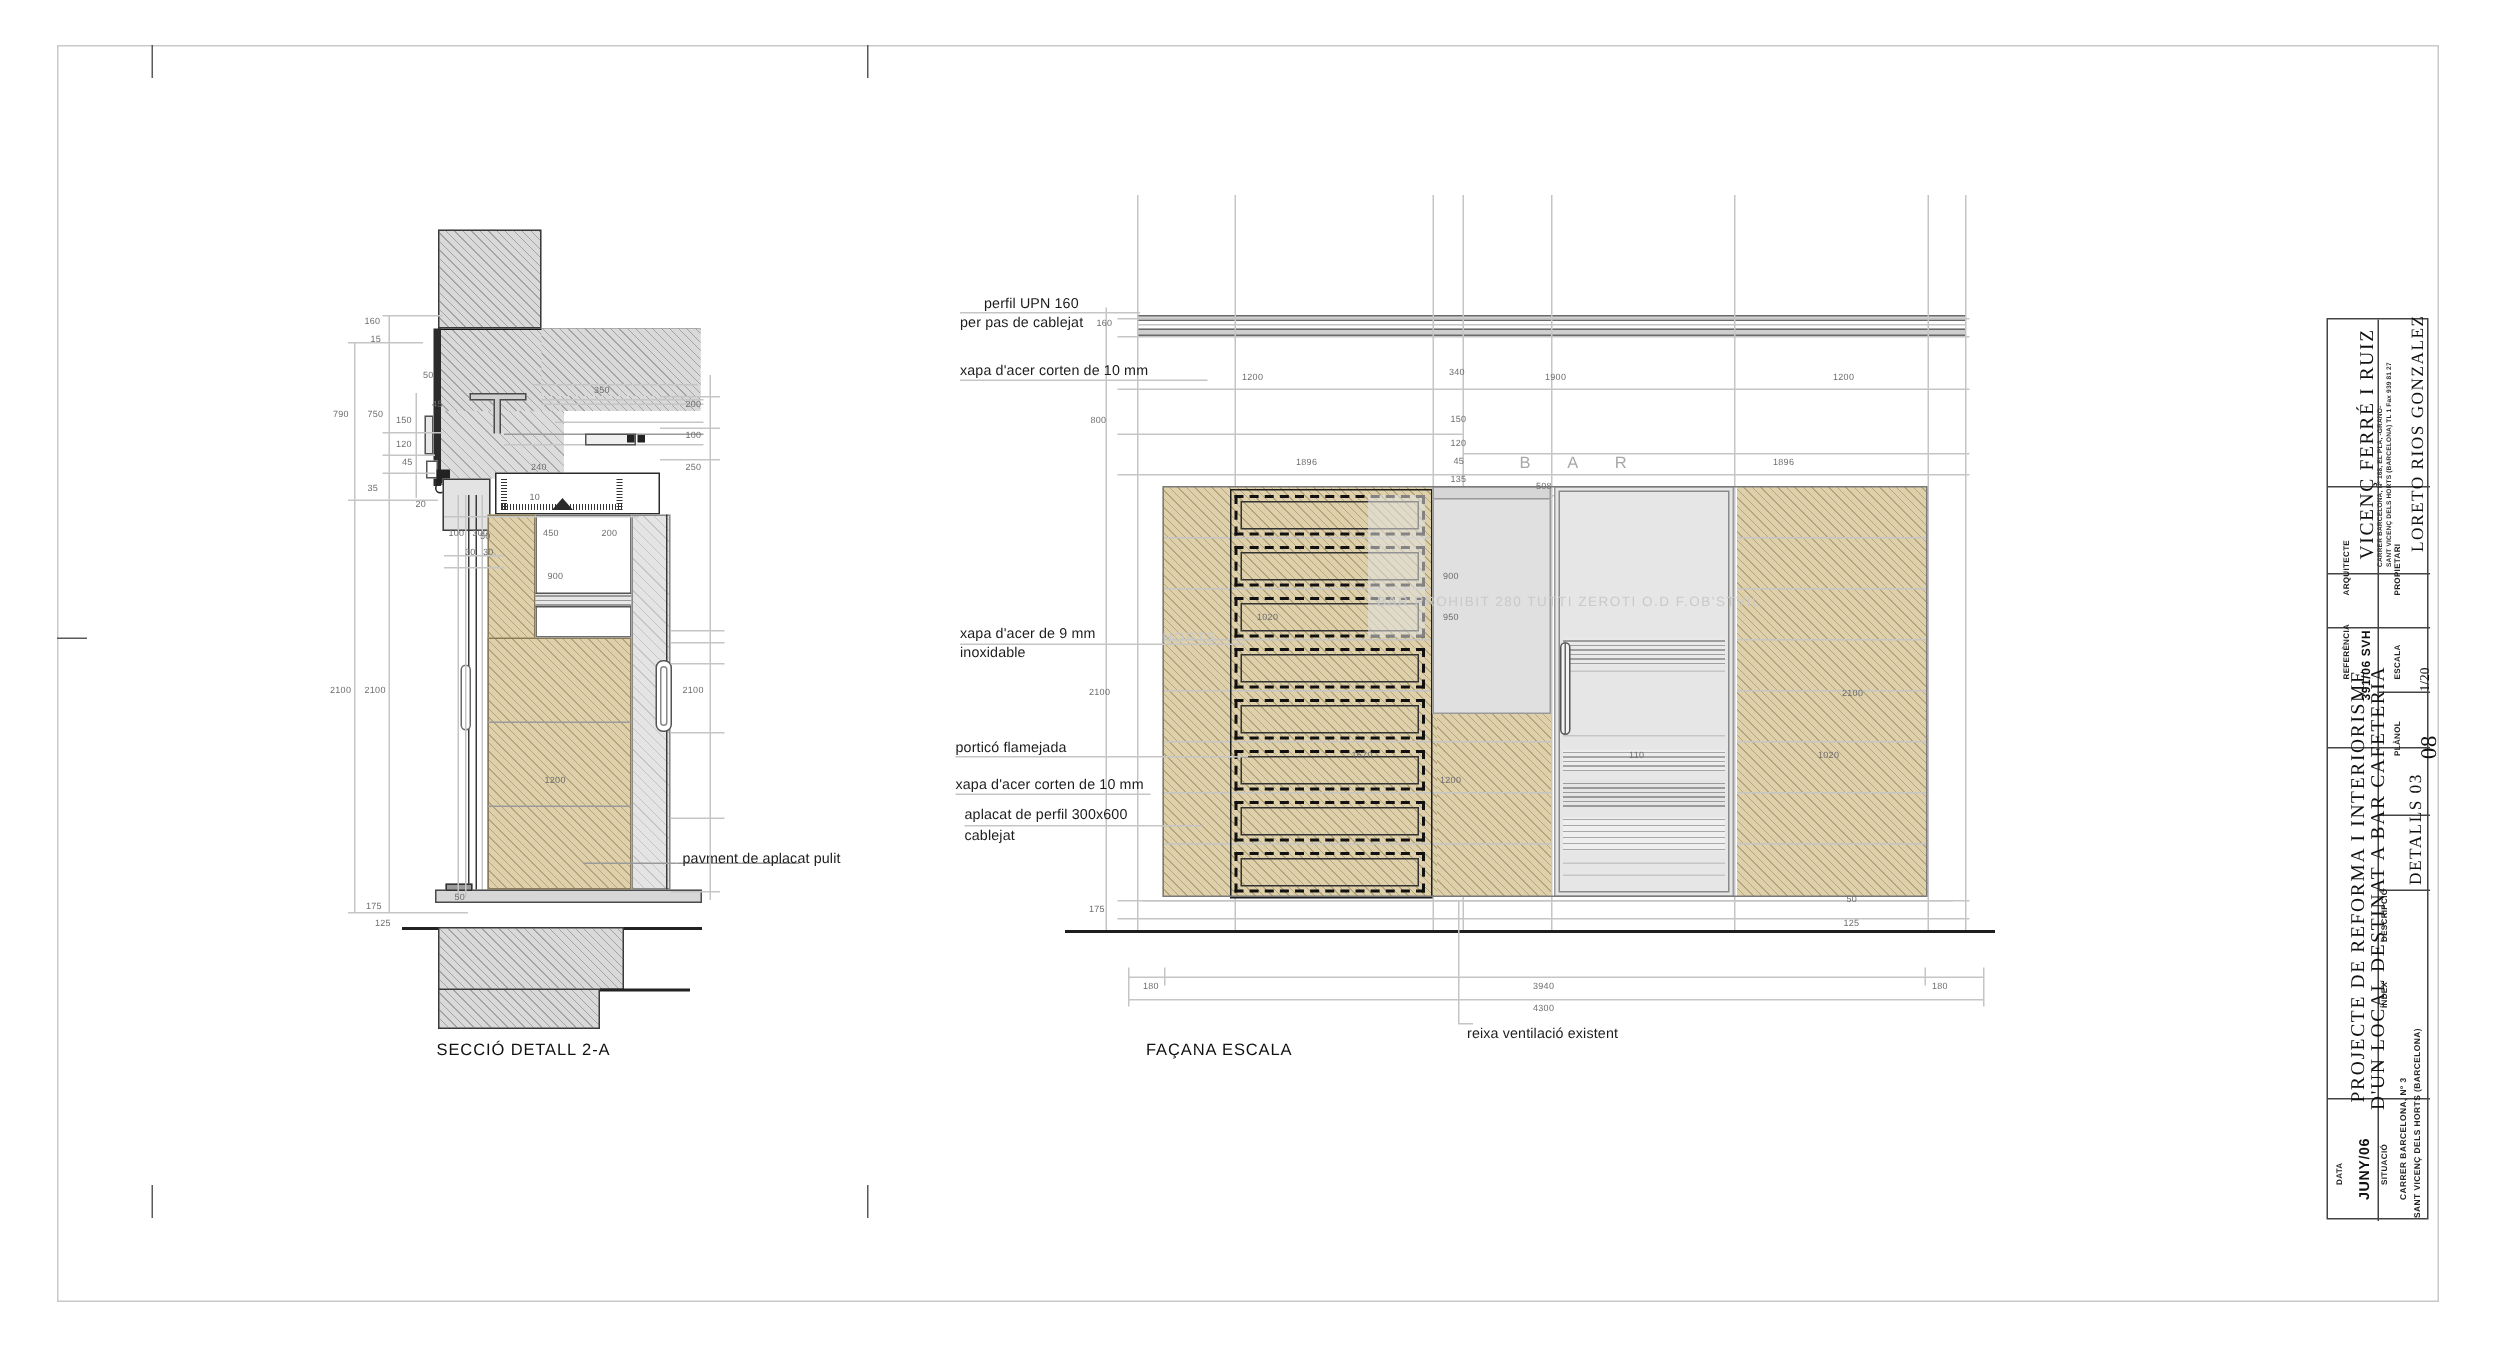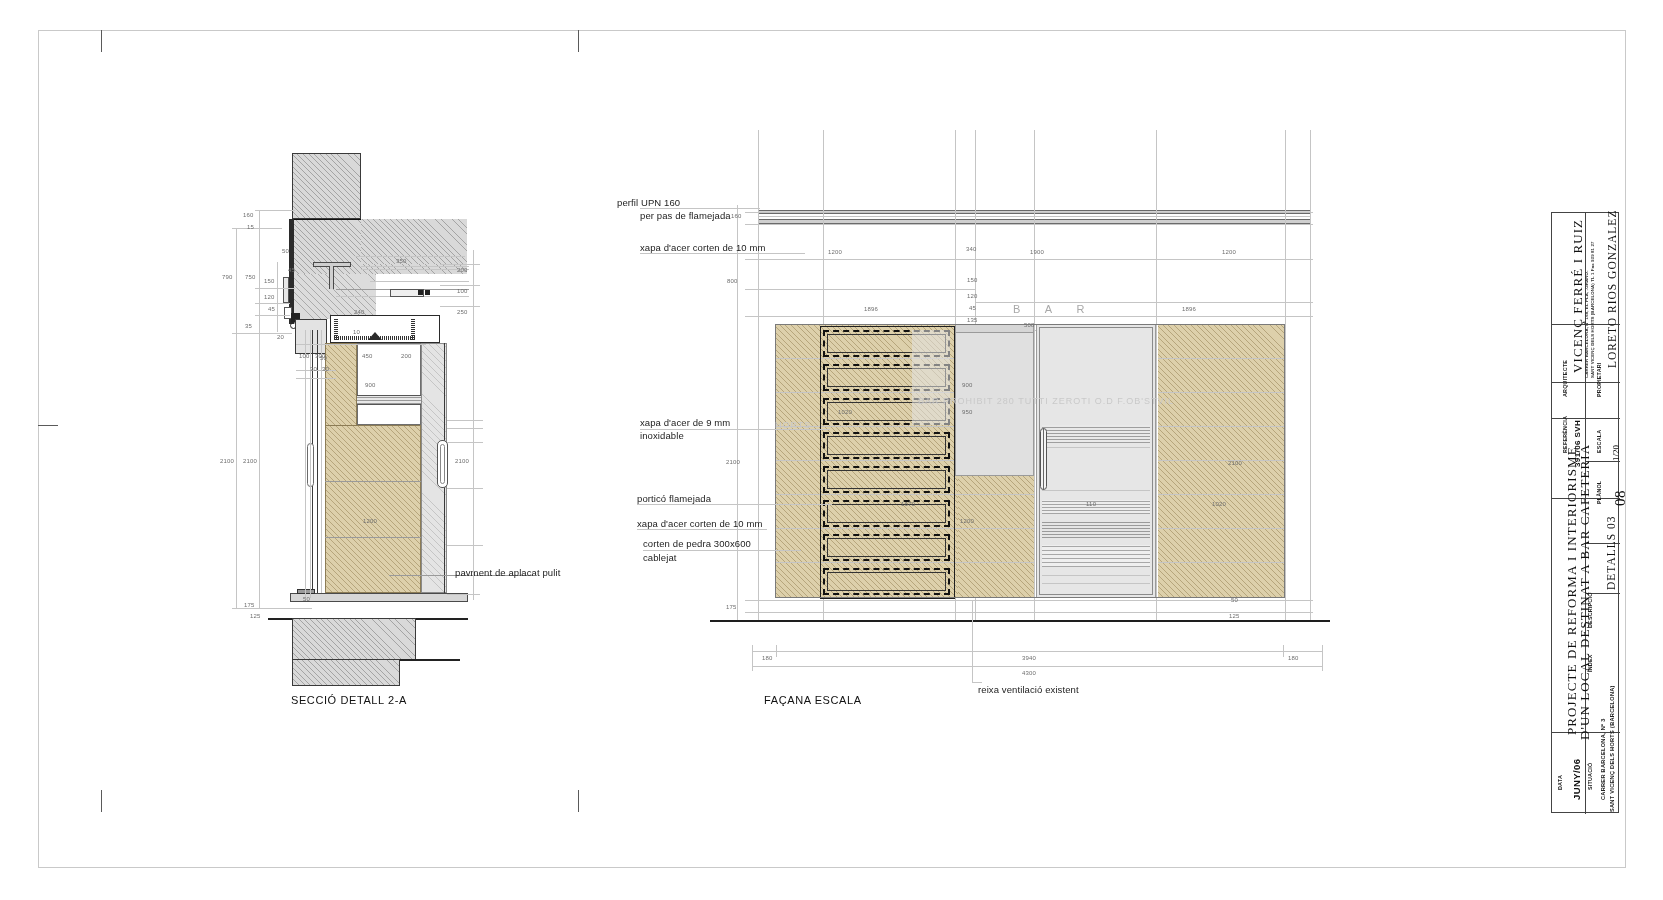--- a/index.html
+++ b/index.html
@@ -305,28 +305,28 @@
     <div class="hl-l" style="left:640px;top:208px;width:120px;"></div>
     <div class="hl-l" style="left:640px;top:253px;width:165px;"></div>
     <div class="hl-l" style="left:640px;top:429px;width:190px;"></div>
     <div class="hl-l" style="left:637px;top:504px;width:195px;"></div>
     <div class="hl-l" style="left:637px;top:529px;width:130px;"></div>
     <div class="hl-l" style="left:643px;top:550px;width:158px;"></div>
     <div class="vl-l" style="left:972px;top:600px;height:82px;"></div>
     <div class="hl-l" style="left:972px;top:682px;width:10px;"></div>
 
     <div>
-      <div class="txt lbl" style="left:617px;top:197px;">perfil UPN 160</div>
-      <div class="txt lbl" style="left:640px;top:210px;">per pas de flamejada</div>
+      <div class="txt lbl" style="left:656px;top:197px;">perfil UPN 160</div>
+      <div class="txt lbl" style="left:640px;top:210px;">per pas de cablejat</div>
       <div class="txt lbl" style="left:640px;top:242px;">xapa d'acer corten de  10 mm</div>
       <div class="txt lbl" style="left:640px;top:417px;">xapa d'acer de  9 mm</div>
       <div class="txt lbl" style="left:640px;top:430px;">inoxidable</div>
       <div class="txt lbl" style="left:637px;top:493px;">porticó flamejada</div>
       <div class="txt lbl" style="left:637px;top:518px;">xapa d'acer corten de  10 mm</div>
-      <div class="txt lbl" style="left:643px;top:538px;">corten de  pedra  300x600</div>
+      <div class="txt lbl" style="left:643px;top:538px;">aplacat de  perfil  300x600</div>
       <div class="txt lbl" style="left:643px;top:552px;">cablejat</div>
       <div class="txt lbl" style="left:978px;top:684px;">reixa ventilació existent</div>
     </div>
 
     <div class="hl-l" style="left:752px;top:651px;width:570px;"></div>
     <div class="hl-l" style="left:752px;top:666px;width:570px;"></div>
     <div class="vl-l" style="left:752px;top:645px;height:26px;"></div>
     <div class="vl-l" style="left:776px;top:645px;height:12px;"></div>
     <div class="vl-l" style="left:1283px;top:645px;height:12px;"></div>
     <div class="vl-l" style="left:1322px;top:645px;height:26px;"></div>

